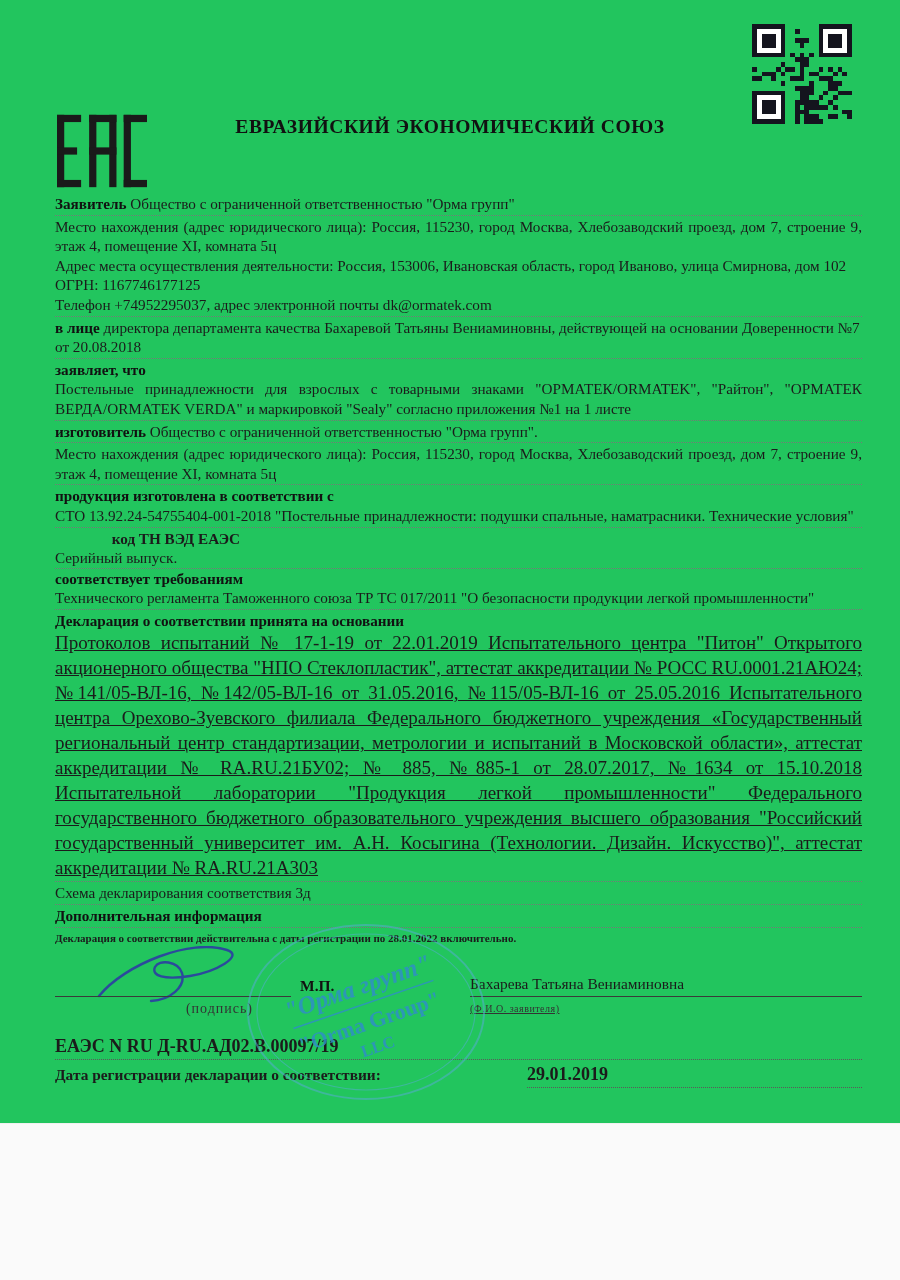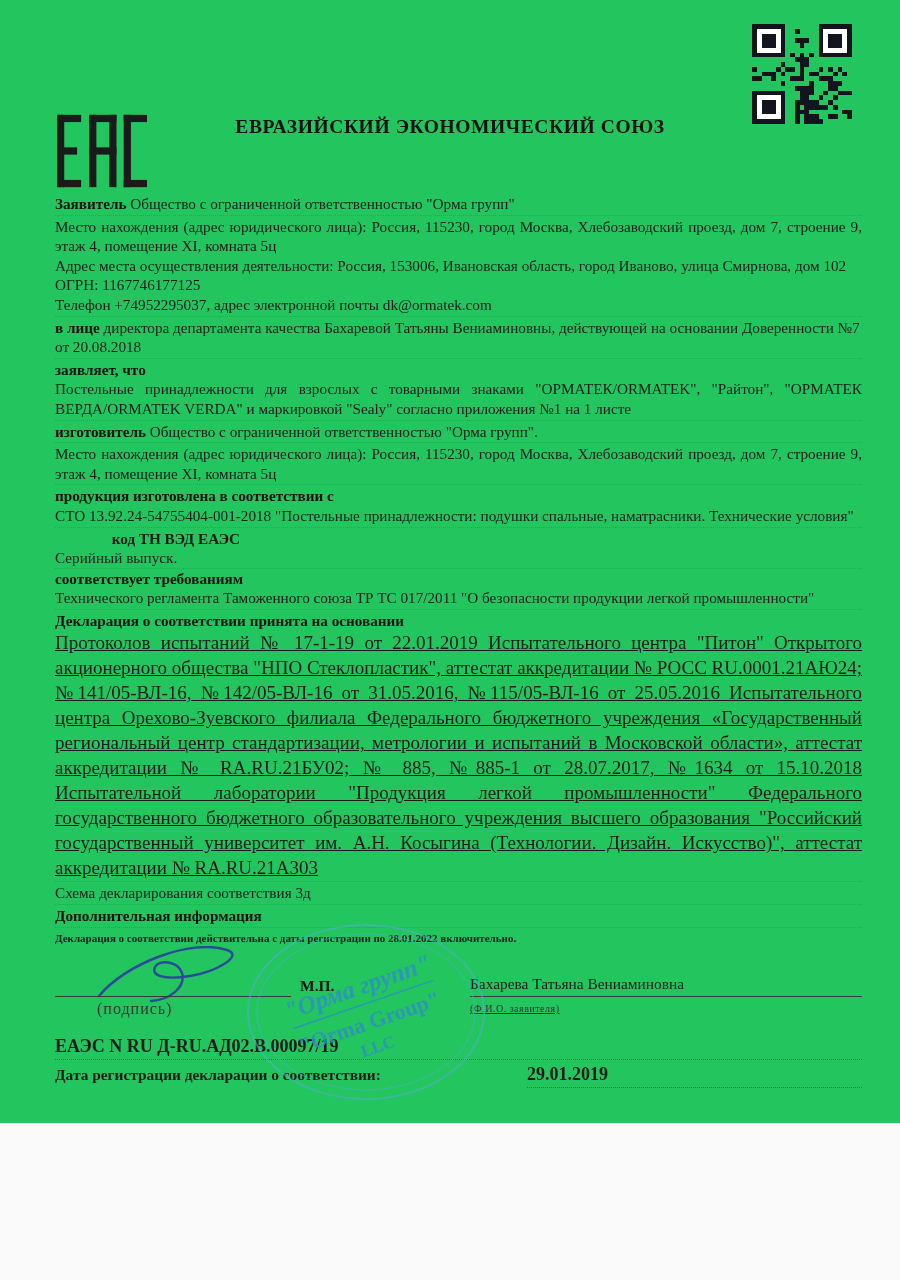--- a/index.html
+++ b/index.html
@@ -29,22 +29,22 @@
   .code-row{display:flex;}
   .code-label{font-weight:bold;width:185px;flex:none;text-align:right;}
   .code-val{flex:1;border-bottom:1px dotted #787878;}
   .issue-line{border-bottom:1px dotted #787878;}
   .basis-text{font-size:19px;line-height:25px;text-decoration:underline;}
   .validity{font-weight:bold;margin-top:10px;font-size:11px;}
   
   .sig-area{position:relative;height:82px;margin-top:4px;}
   .signature-svg{position:absolute;left:38px;top:-6px;width:165px;height:64px;}
   .sign-line{position:absolute;left:0;top:44px;width:236px;border-bottom:1.4px solid #3a3a3a;}
-  .sign-cap{position:absolute;left:42px;top:47px;width:136px;text-align:left;
-            font-size:16px;letter-spacing:1px;color:#333;}
+  .sign-cap{position:absolute;left:62px;top:47px;width:136px;text-align:right;
+            font-size:14px;letter-spacing:1px;color:#333;}
   .mp{position:absolute;left:245px;top:24px;font-weight:bold;font-size:15.5px;color:#111;}
   .fio{position:absolute;left:415px;top:22px;width:392px;text-align:left;font-size:15.4px;}
   .fio-line{position:absolute;left:415px;top:44px;width:392px;border-bottom:1.4px solid #3a3a3a;}
   .fio-cap{position:absolute;left:415px;top:47px;width:392px;
            font-size:10px;letter-spacing:0.5px;color:#333;text-decoration:underline;}
   
   .reg-row{display:flex;line-height:25px;margin-bottom:2px;}
   .reg-label{font-weight:bold;width:472px;flex:none;font-size:15.4px;}
   .reg-val{flex:1;font-weight:bold;font-size:18px;border-bottom:1px dotted #5a5a5a;}
   

